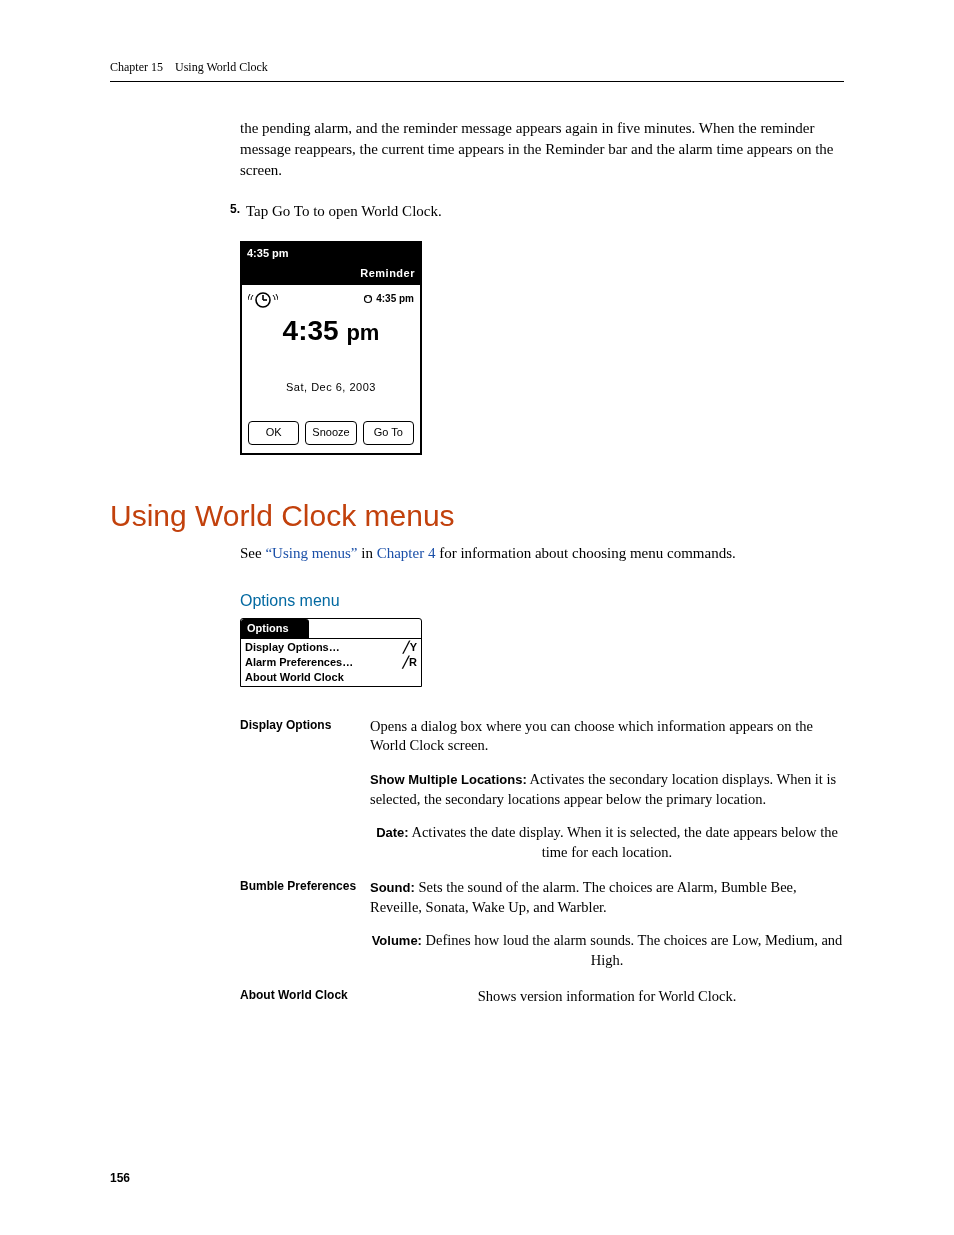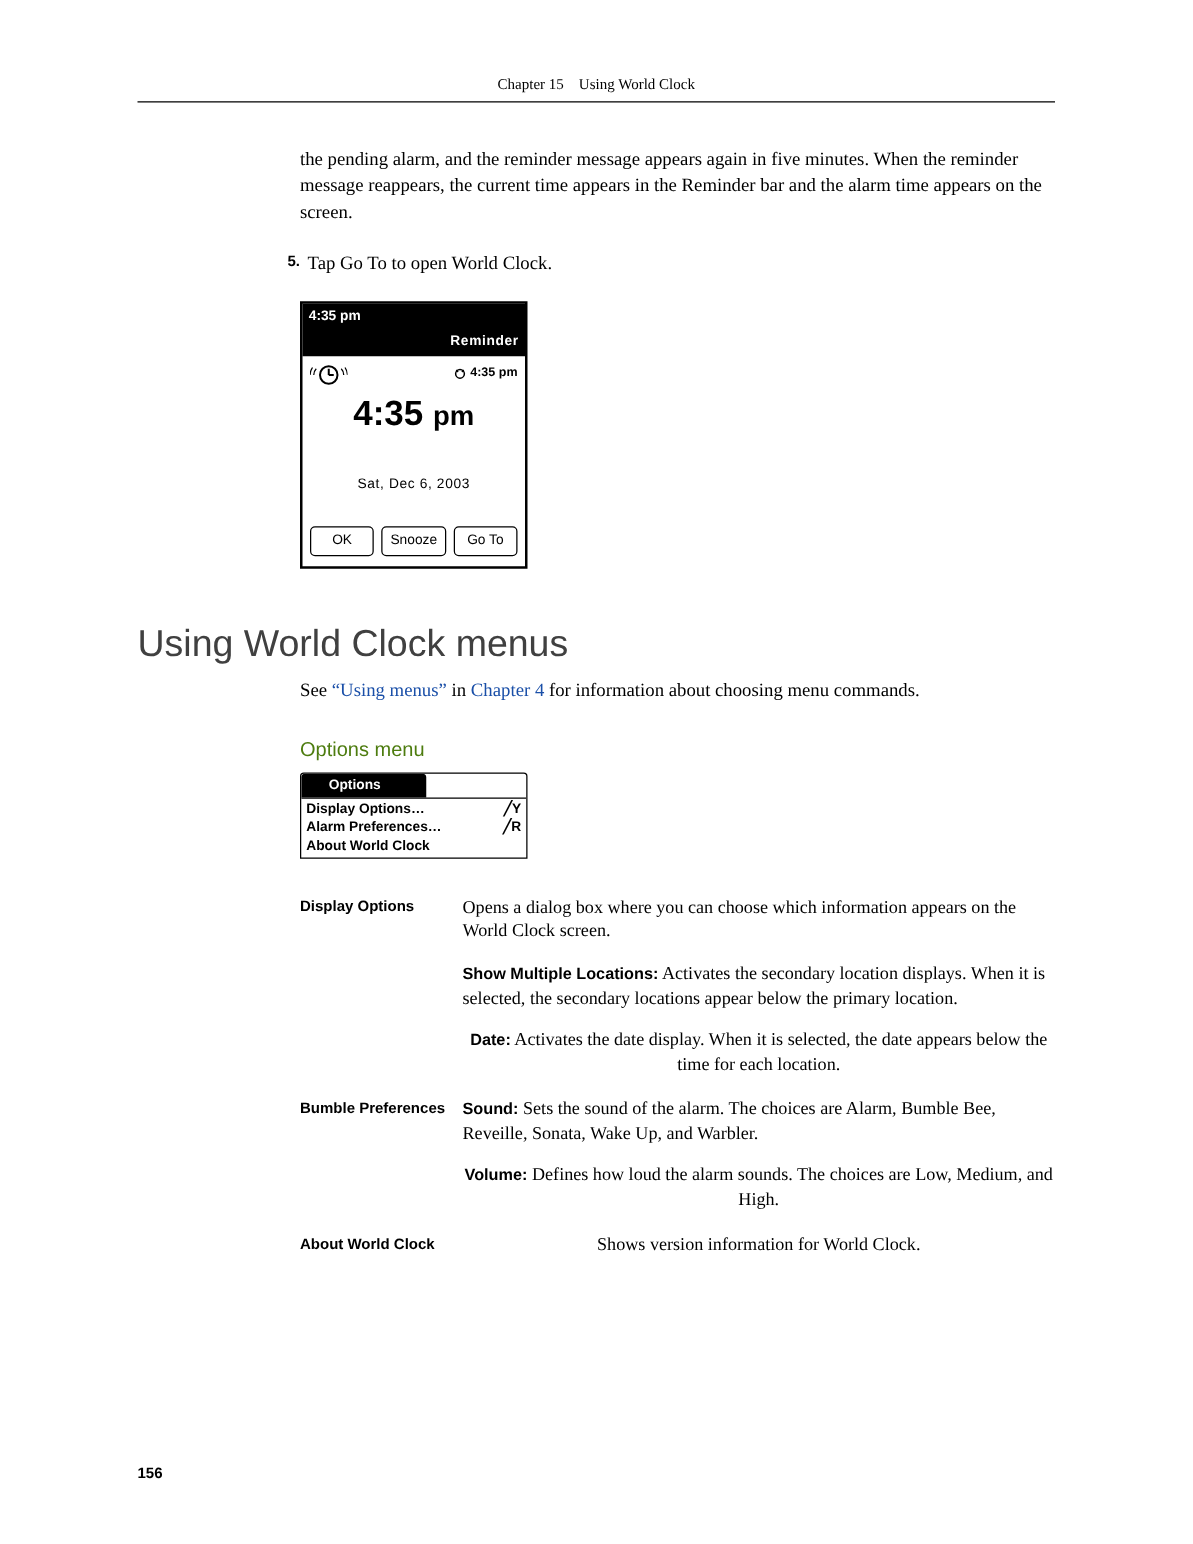--- a/index.html
+++ b/index.html
@@ -14,21 +14,20 @@
     box-sizing: border-box;
     padding: 60px 110px 60px 110px;
     position: relative;
   }
   .running-header {
     font-family: "Palatino Linotype", Palatino, serif;
     font-size: 12px;
     border-bottom: 1px solid #000;
     padding-bottom: 6px;
     margin-bottom: 36px;
-    text-align: center;
   }
   .content {
     margin-left: 130px;
     font-size: 15px;
     line-height: 1.4;
   }
   .para {
     margin: 0 0 14px 0;
   }
   .step-row {
@@ -112,30 +111,30 @@
     border-radius: 4px;
     text-align: center;
     font-size: 11px;
     padding: 3px 0;
     font-family: Arial, Helvetica, sans-serif;
   }
 
   
   h1.section {
     font-family: Arial, Helvetica, sans-serif;
-    color: #404040;
+    color: #c2410c;
     font-weight: normal;
     font-size: 30px;
     margin: 28px 0 6px -130px;
     letter-spacing: 0px;
     font-stretch: condensed;
   }
   h2.subsection {
     font-family: Arial, Helvetica, sans-serif;
-    color: #4d7c0f;
+    color: #0369a1;
     font-weight: normal;
     font-size: 16px;
     margin: 26px 0 6px 0;
     font-stretch: condensed;
   }
 
   .link { color: #1a4fa8; }
 
   
   .options-menu-shot {
@@ -145,21 +144,21 @@
     margin: 6px 0 30px 0;
     font-family: Arial, Helvetica, sans-serif;
     overflow: hidden;
   }
   .options-tab {
     width: 56px;
     background: #000;
     color: #fff;
     font-weight: bold;
     font-size: 11px;
-    padding: 2px 22px;
+    padding: 2px 6px;
     border-radius: 3px 3px 0 0;
   }
   .options-list {
     border-top: 1px solid #000;
     padding: 1px 0;
   }
   .options-row {
     display: flex;
     justify-content: space-between;
     font-weight: bold;

